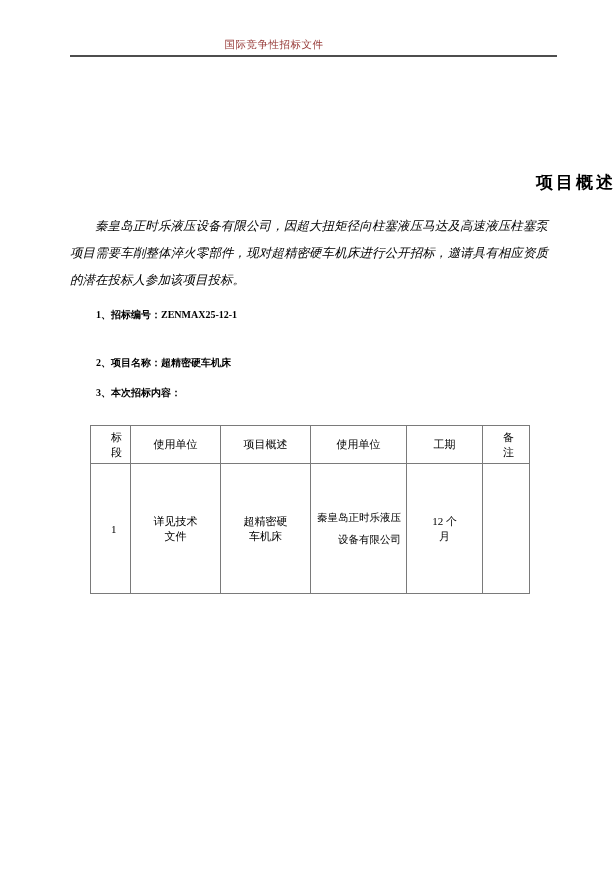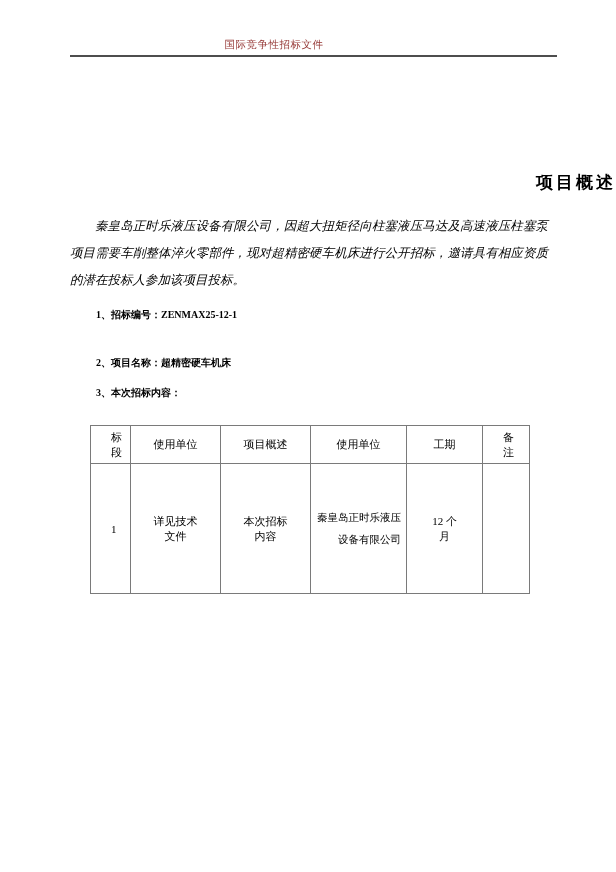--- a/index.html
+++ b/index.html
@@ -142,21 +142,21 @@
         <th>项目概述</th>
         <th>使用单位</th>
         <th>工期</th>
         <th>备注</th>
       </tr>
     </thead>
     <tbody>
       <tr>
         <td>1</td>
         <td>详见技术文件</td>
-        <td>本次招标内容</td>
+        <td>超精密硬车机床</td>
         <td class="cell-left">秦皇岛正时乐液压设备有限公司</td>
         <td>12 个月</td>
         <td></td>
       </tr>
     </tbody>
   </table>
 
 </div>
 
 </body></html>

